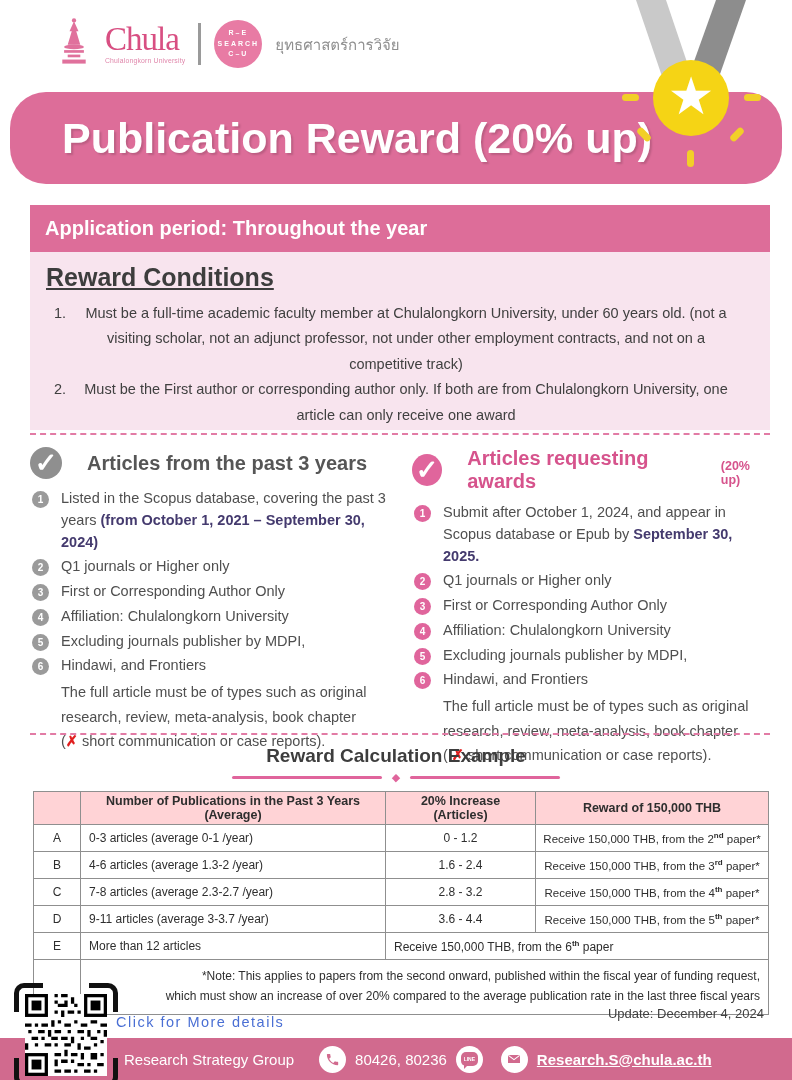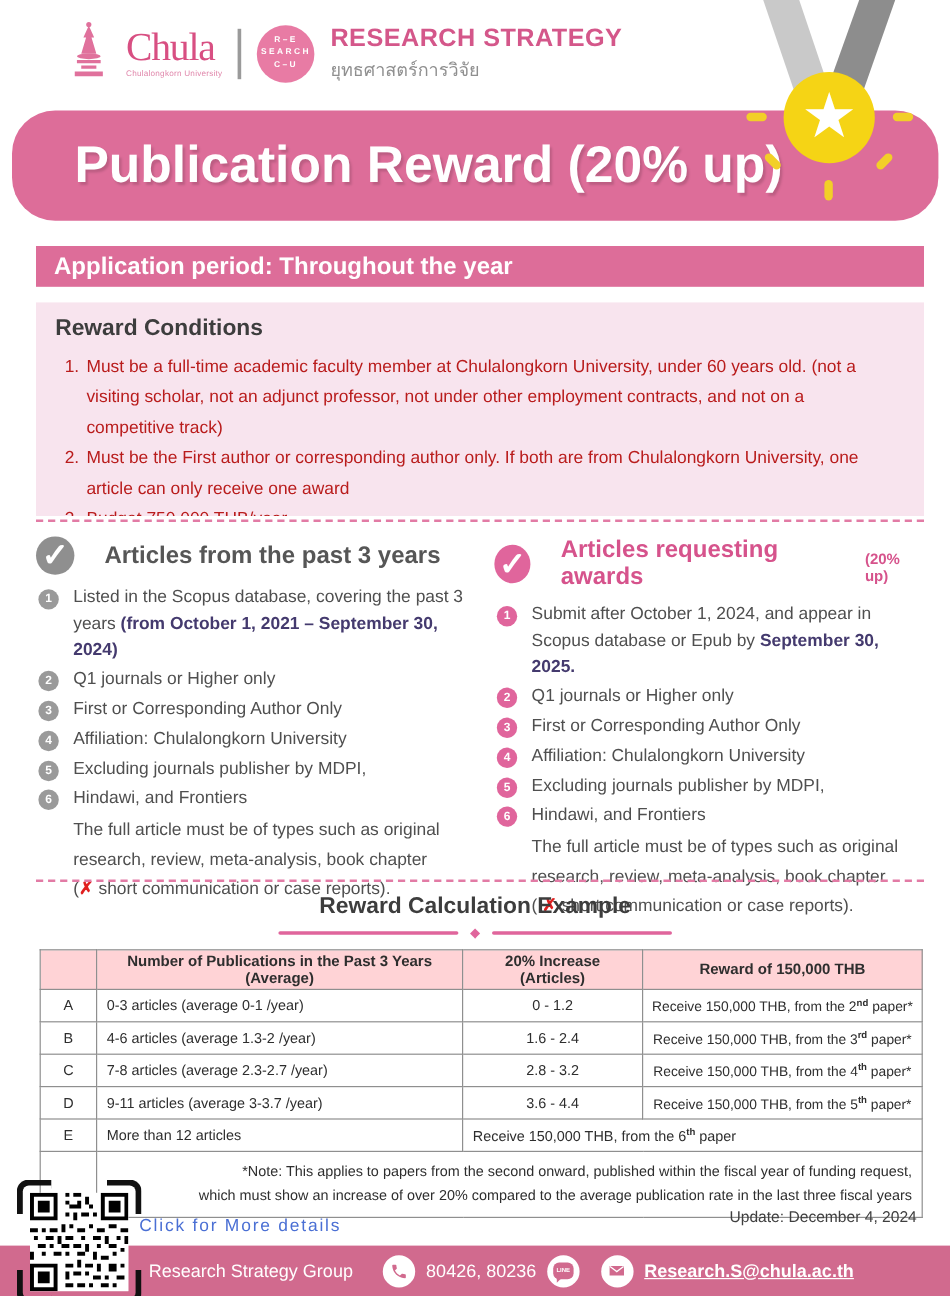--- a/index.html
+++ b/index.html
@@ -20,27 +20,27 @@
   .rs-sub{font-size:15px;color:#8f8f8f;margin-top:2px;}
 
   
   .banner{position:absolute;left:10px;top:92px;width:772px;height:92px;background:#dd6d99;border-radius:36px;}
   .banner-title{position:absolute;left:52px;top:0;height:92px;display:flex;align-items:center;
                 font-size:43px;font-weight:bold;color:#fff;text-shadow:2px 2px 2px rgba(0,0,0,.15);}
 
   .medal{position:absolute;left:600px;top:0;width:192px;height:195px;z-index:5;pointer-events:none;}
 
   
-  .app-bar{position:absolute;left:30px;top:205px;width:740px;height:34px;background:#dd6d99;
+  .app-bar{position:absolute;left:30px;top:205px;width:740px;height:47px;background:#dd6d99;
            display:flex;align-items:center;padding-left:15px;box-sizing:border-box;
            font-size:20px;font-weight:bold;color:#fff;}
   .conditions{position:absolute;left:30px;top:252px;width:740px;height:178px;background:#f8e4ee;
               box-sizing:border-box;padding:9px 16px 5px;overflow:hidden;}
-  .cond-title{font-size:19px;font-weight:bold;color:#3d3d3d;margin:2px 0 9px 0;}
-  .cond-list{margin:0 0 0 24px;padding:0;font-size:14.5px;color:#b91c1c;line-height:1.75;padding-right:14px;}
+  .cond-title{font-size:25px;font-weight:bold;color:#3d3d3d;margin:2px 0 9px 0;text-decoration:underline;}
+  .cond-list{margin:0 0 0 24px;padding:0;font-size:14.5px;color:#404040;line-height:1.75;padding-right:14px;text-align:center;}
   .cond-list li{padding-left:2px;}
 
   .dash{position:absolute;left:30px;width:740px;border-top:2px dashed #e27ba5;}
   .dash1{top:433px;} .dash2{top:733px;}
 
   
   .cols{position:absolute;left:30px;top:447px;width:742px;display:flex;gap:24px;}
   .col{width:358px;}
   .col-head{display:flex;align-items:center;gap:9px;margin-bottom:9px;}
   .seal{width:32px;height:32px;border-radius:50%;color:#fff;font-size:27px;font-weight:bold;
@@ -123,21 +123,20 @@
       <span class="chula-name">Chula</span>
       <span class="chula-sub">Chulalongkorn University</span>
     </span>
     <span class="logo-divider"></span>
     <span class="cu-badge">
       <span>R–E</span>
       <span>SEARCH</span>
       <span>C–U</span>
     </span>
     <span class="rs-block">
-      <span class="rs-title">RESEARCH STRATEGY</span>
       <span class="rs-sub">ยุทธศาสตร์การวิจัย</span>
     </span>
   </div>
 
   <div class="banner">
     <div class="banner-title">Publication Reward (20% up)</div>
   </div>
 
   <div class="medal">
     <svg width="192" height="195" viewBox="0 0 192 195">

